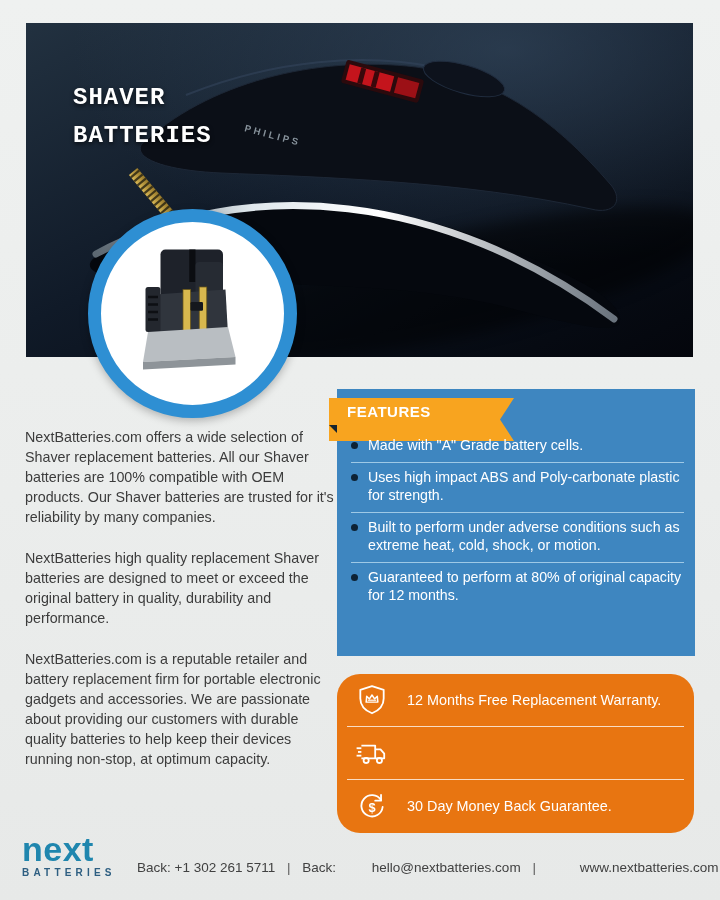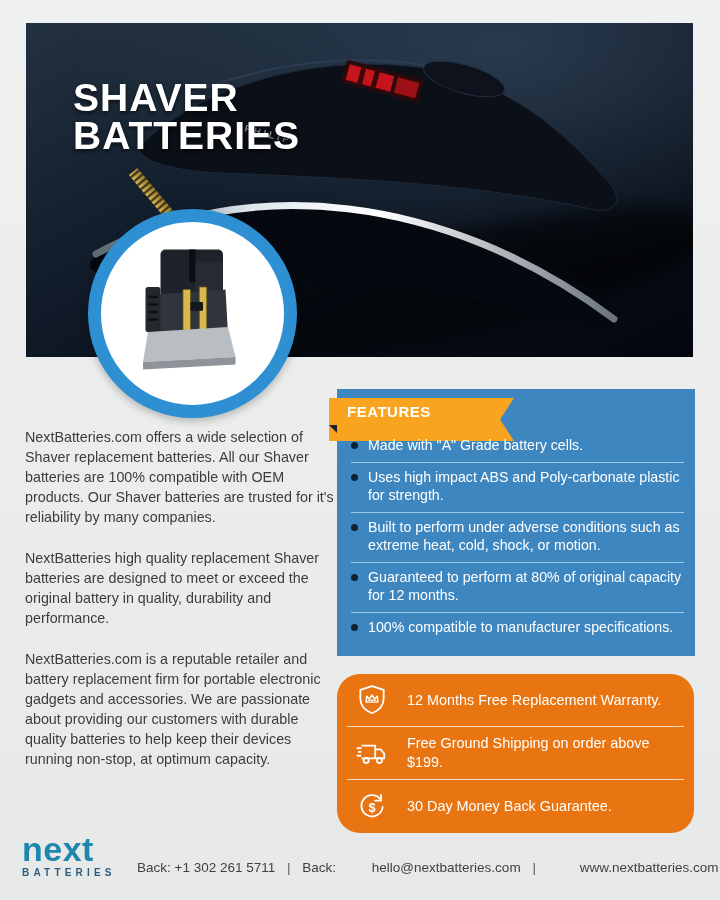--- a/index.html
+++ b/index.html
@@ -7,22 +7,23 @@
     position:relative; width:720px; height:900px; overflow:hidden;
     background:linear-gradient(180deg,#eff1f0 0%,#ebedec 55%,#e7e9e8 100%);
     font-family:"Liberation Sans", sans-serif;
   }
 
   
   .hero { position:absolute; left:26px; top:23px; width:667px; height:334px; background:#0a0f18; }
   .hero svg { display:block; }
   .hero-title {
     position:absolute; left:47px; top:56px; color:#ffffff; font-weight:bold;
-    font-size:39px; line-height:38px; letter-spacing:1px;
+    font-size:24px; line-height:38px; letter-spacing:1px;
     text-shadow:0 2px 4px rgba(0,0,0,.65);
+    font-family:Liberation Mono, monospace;
   }
 
   
   .badge {
     position:absolute; left:88px; top:209px; width:183px; height:183px;
     background:#ffffff; border:13px solid #2e8fd3; border-radius:50%;
     box-shadow:0 3px 8px rgba(0,0,0,.25);
   }
   .badge svg { display:block; margin:10px auto 0; }
 
@@ -160,24 +161,20 @@
       <span>Uses high impact ABS and Poly-carbonate plastic for strength.</span>
     </div>
     <div class="feature-item">
       <span class="bullet"></span>
       <span>Built to perform under adverse conditions such as extreme heat, cold, shock, or motion.</span>
     </div>
     <div class="feature-item">
       <span class="bullet"></span>
       <span>Guaranteed to perform at 80% of original capacity for 12 months.</span>
     </div>
-    <div class="feature-item">
-      <span class="bullet"></span>
-      <span>100% compatible to manufacturer specifications.</span>
-    </div>
   </div>
 
   <div class="benefits-box">
     <div class="benefit-row">
       <svg class="benefit-icon" viewBox="0 0 32 32" fill="none" stroke="#ffffff" stroke-width="1.7">
         <path d="M16 3 L27 6.5 V14.5 C27 21.5 22 26 16 28.5 C10 26 5 21.5 5 14.5 V6.5 Z" stroke-linejoin="round"></path>
         <path d="M10.5 18 L11 12.5 L13.6 15 L16 11.3 L18.4 15 L21 12.5 L21.5 18 Z" stroke-width="1.4" stroke-linejoin="round"></path>
         <line x1="12" y1="16.2" x2="20" y2="16.2" stroke-width="1.1"></line>
       </svg>
       <div class="benefit-text">12 Months Free Replacement Warranty.</div>
@@ -185,21 +182,20 @@
     <div class="benefit-row">
       <svg class="benefit-icon" viewBox="0 0 32 32" fill="none" stroke="#ffffff" stroke-width="1.7">
         <path d="M6 9 H19 V21 H6" stroke-linejoin="round"></path>
         <path d="M19 12.5 H24 L27.5 16.5 V21 H19" stroke-linejoin="round"></path>
         <circle cx="10.5" cy="23" r="2.4"></circle>
         <circle cx="23" cy="23" r="2.4"></circle>
         <line x1="1.5" y1="11.5" x2="6" y2="11.5"></line>
         <line x1="2.8" y1="15" x2="6" y2="15"></line>
         <line x1="1.5" y1="18.5" x2="6" y2="18.5"></line>
       </svg>
-      <div class="benefit-text">Free Ground Shipping on order above $199.</div>
     </div>
     <div class="benefit-row">
       <svg class="benefit-icon" viewBox="0 0 32 32" fill="none" stroke="#ffffff" stroke-width="1.7">
         <path d="M24.5 9.5 A10 10 0 1 0 26 16" stroke-linecap="round"></path>
         <path d="M24.5 4.5 V10 H19" stroke-linecap="round" stroke-linejoin="round"></path>
         <text x="16" y="20.5" text-anchor="middle" font-size="12" font-weight="bold" fill="#ffffff" stroke="none" font-family="Liberation Sans, sans-serif">$</text>
       </svg>
       <div class="benefit-text">30 Day Money Back Guarantee.</div>
     </div>
   </div>

